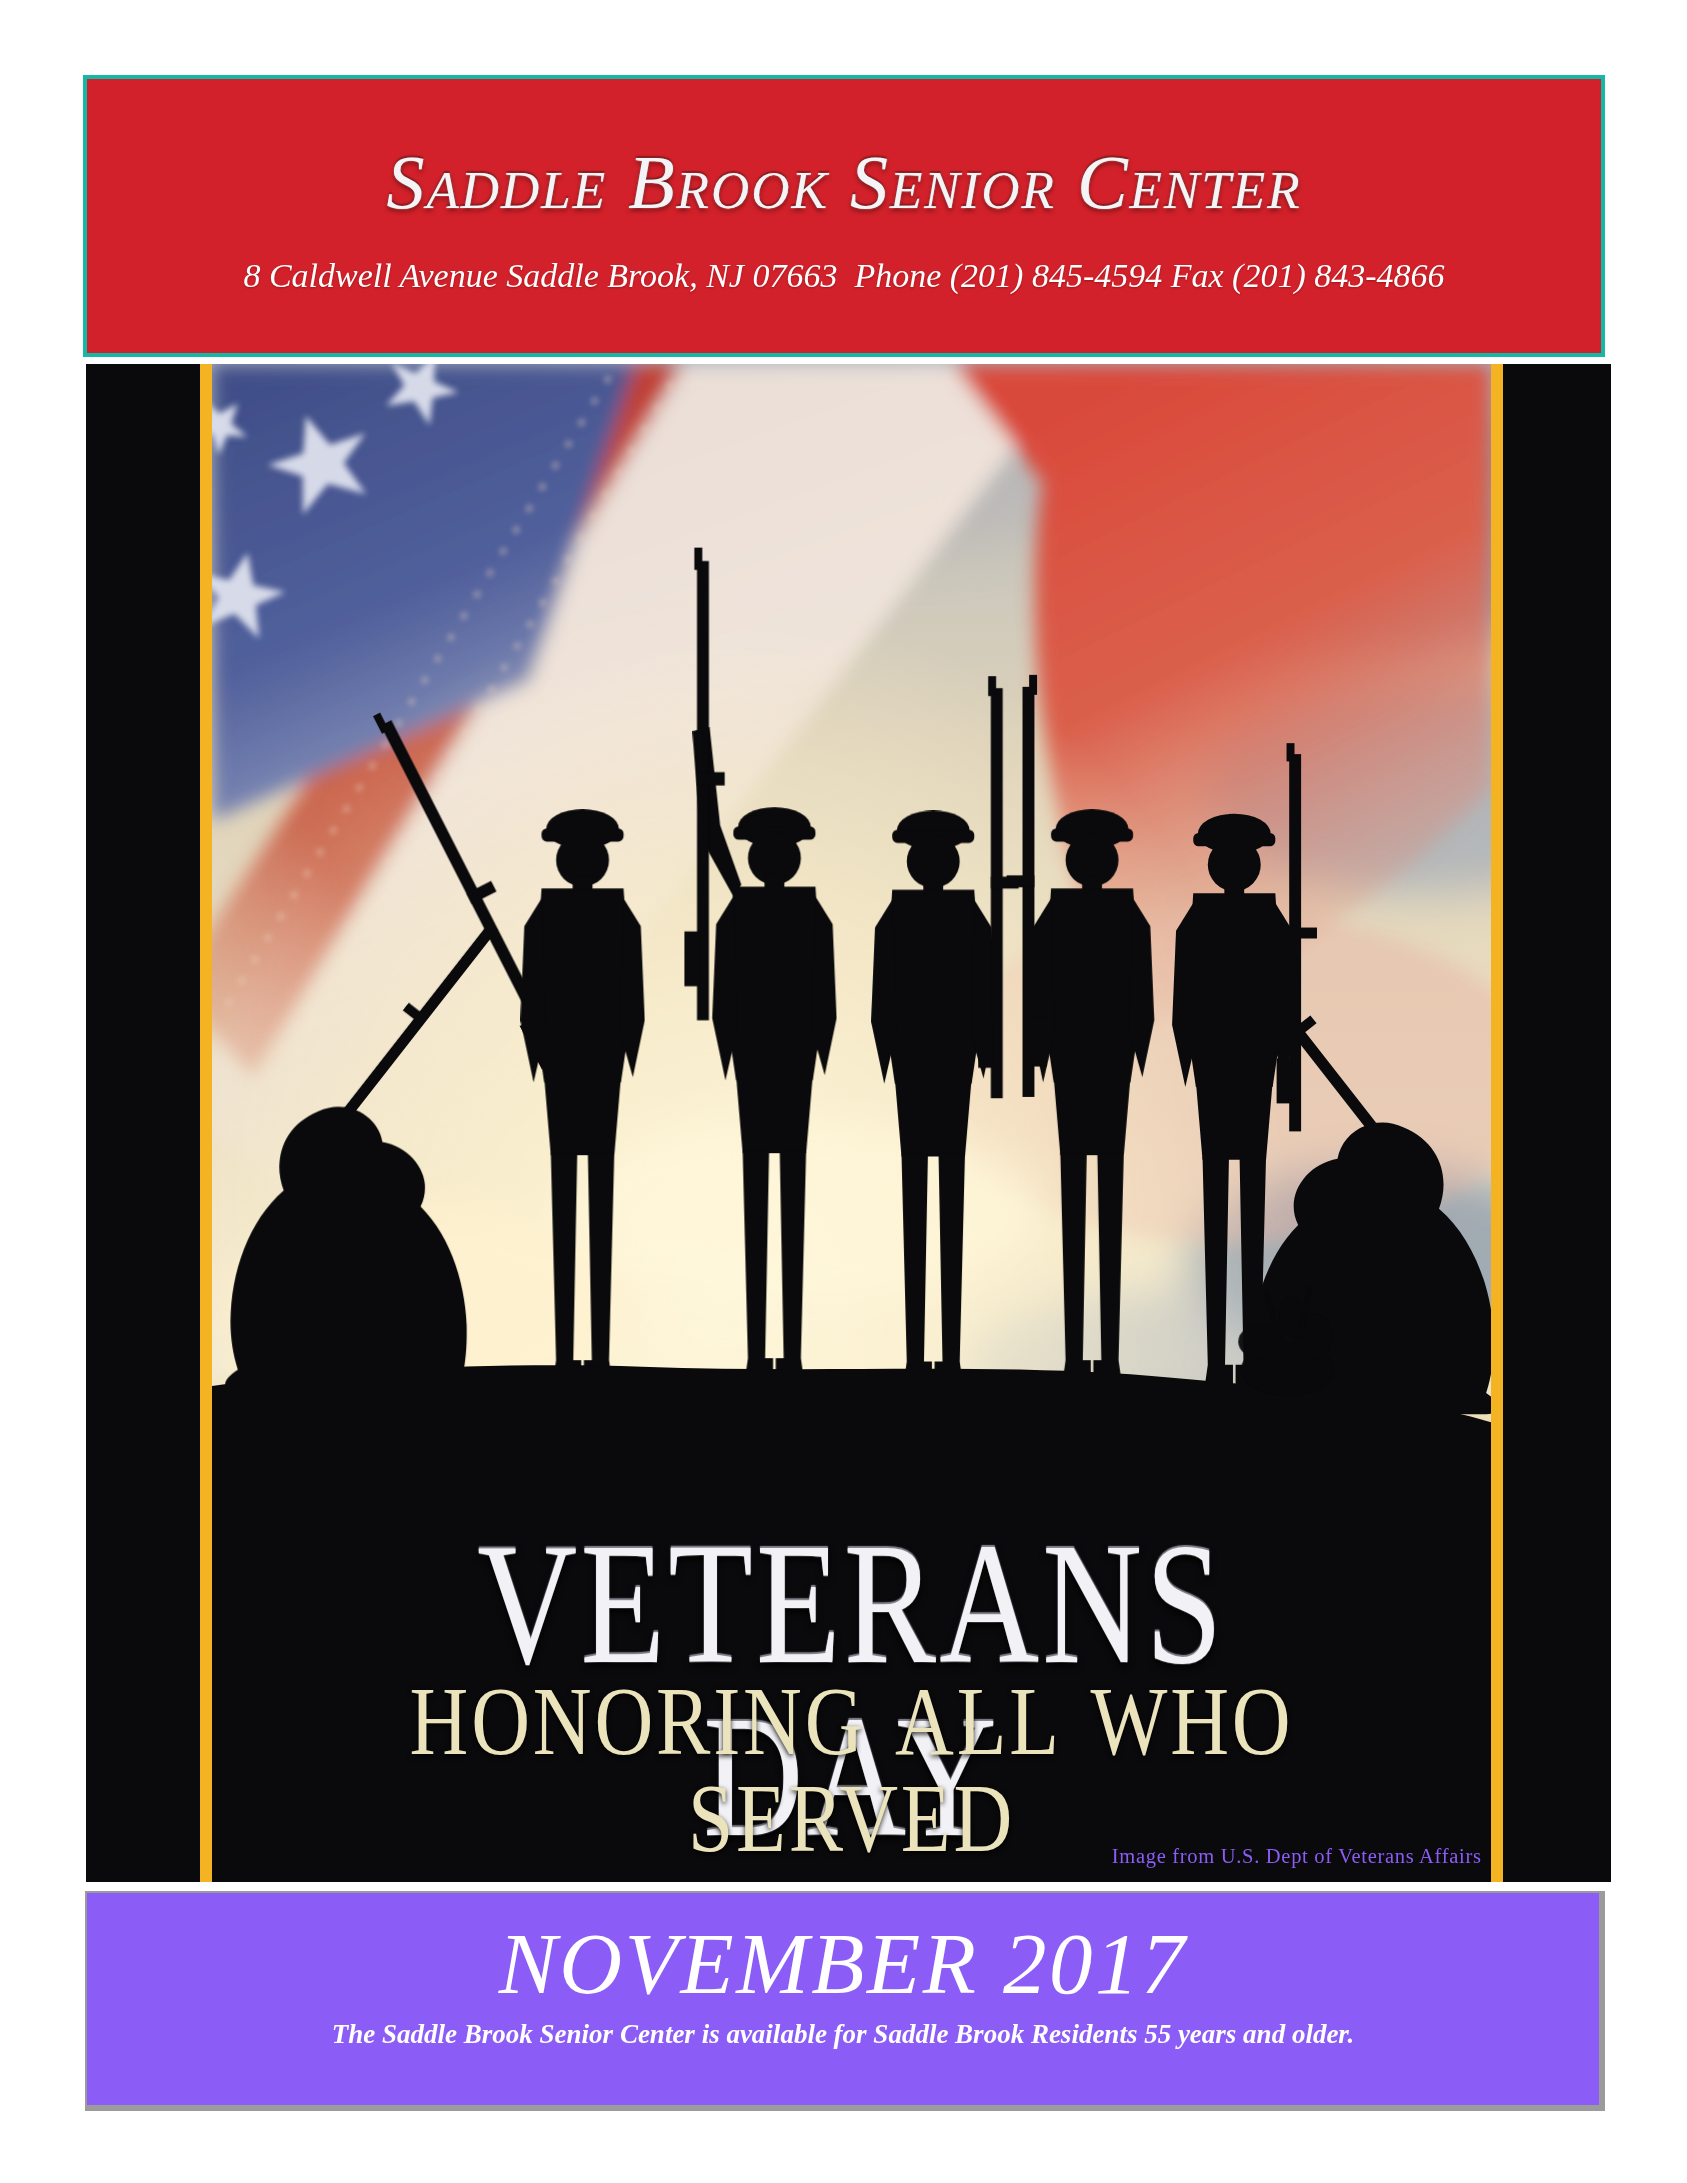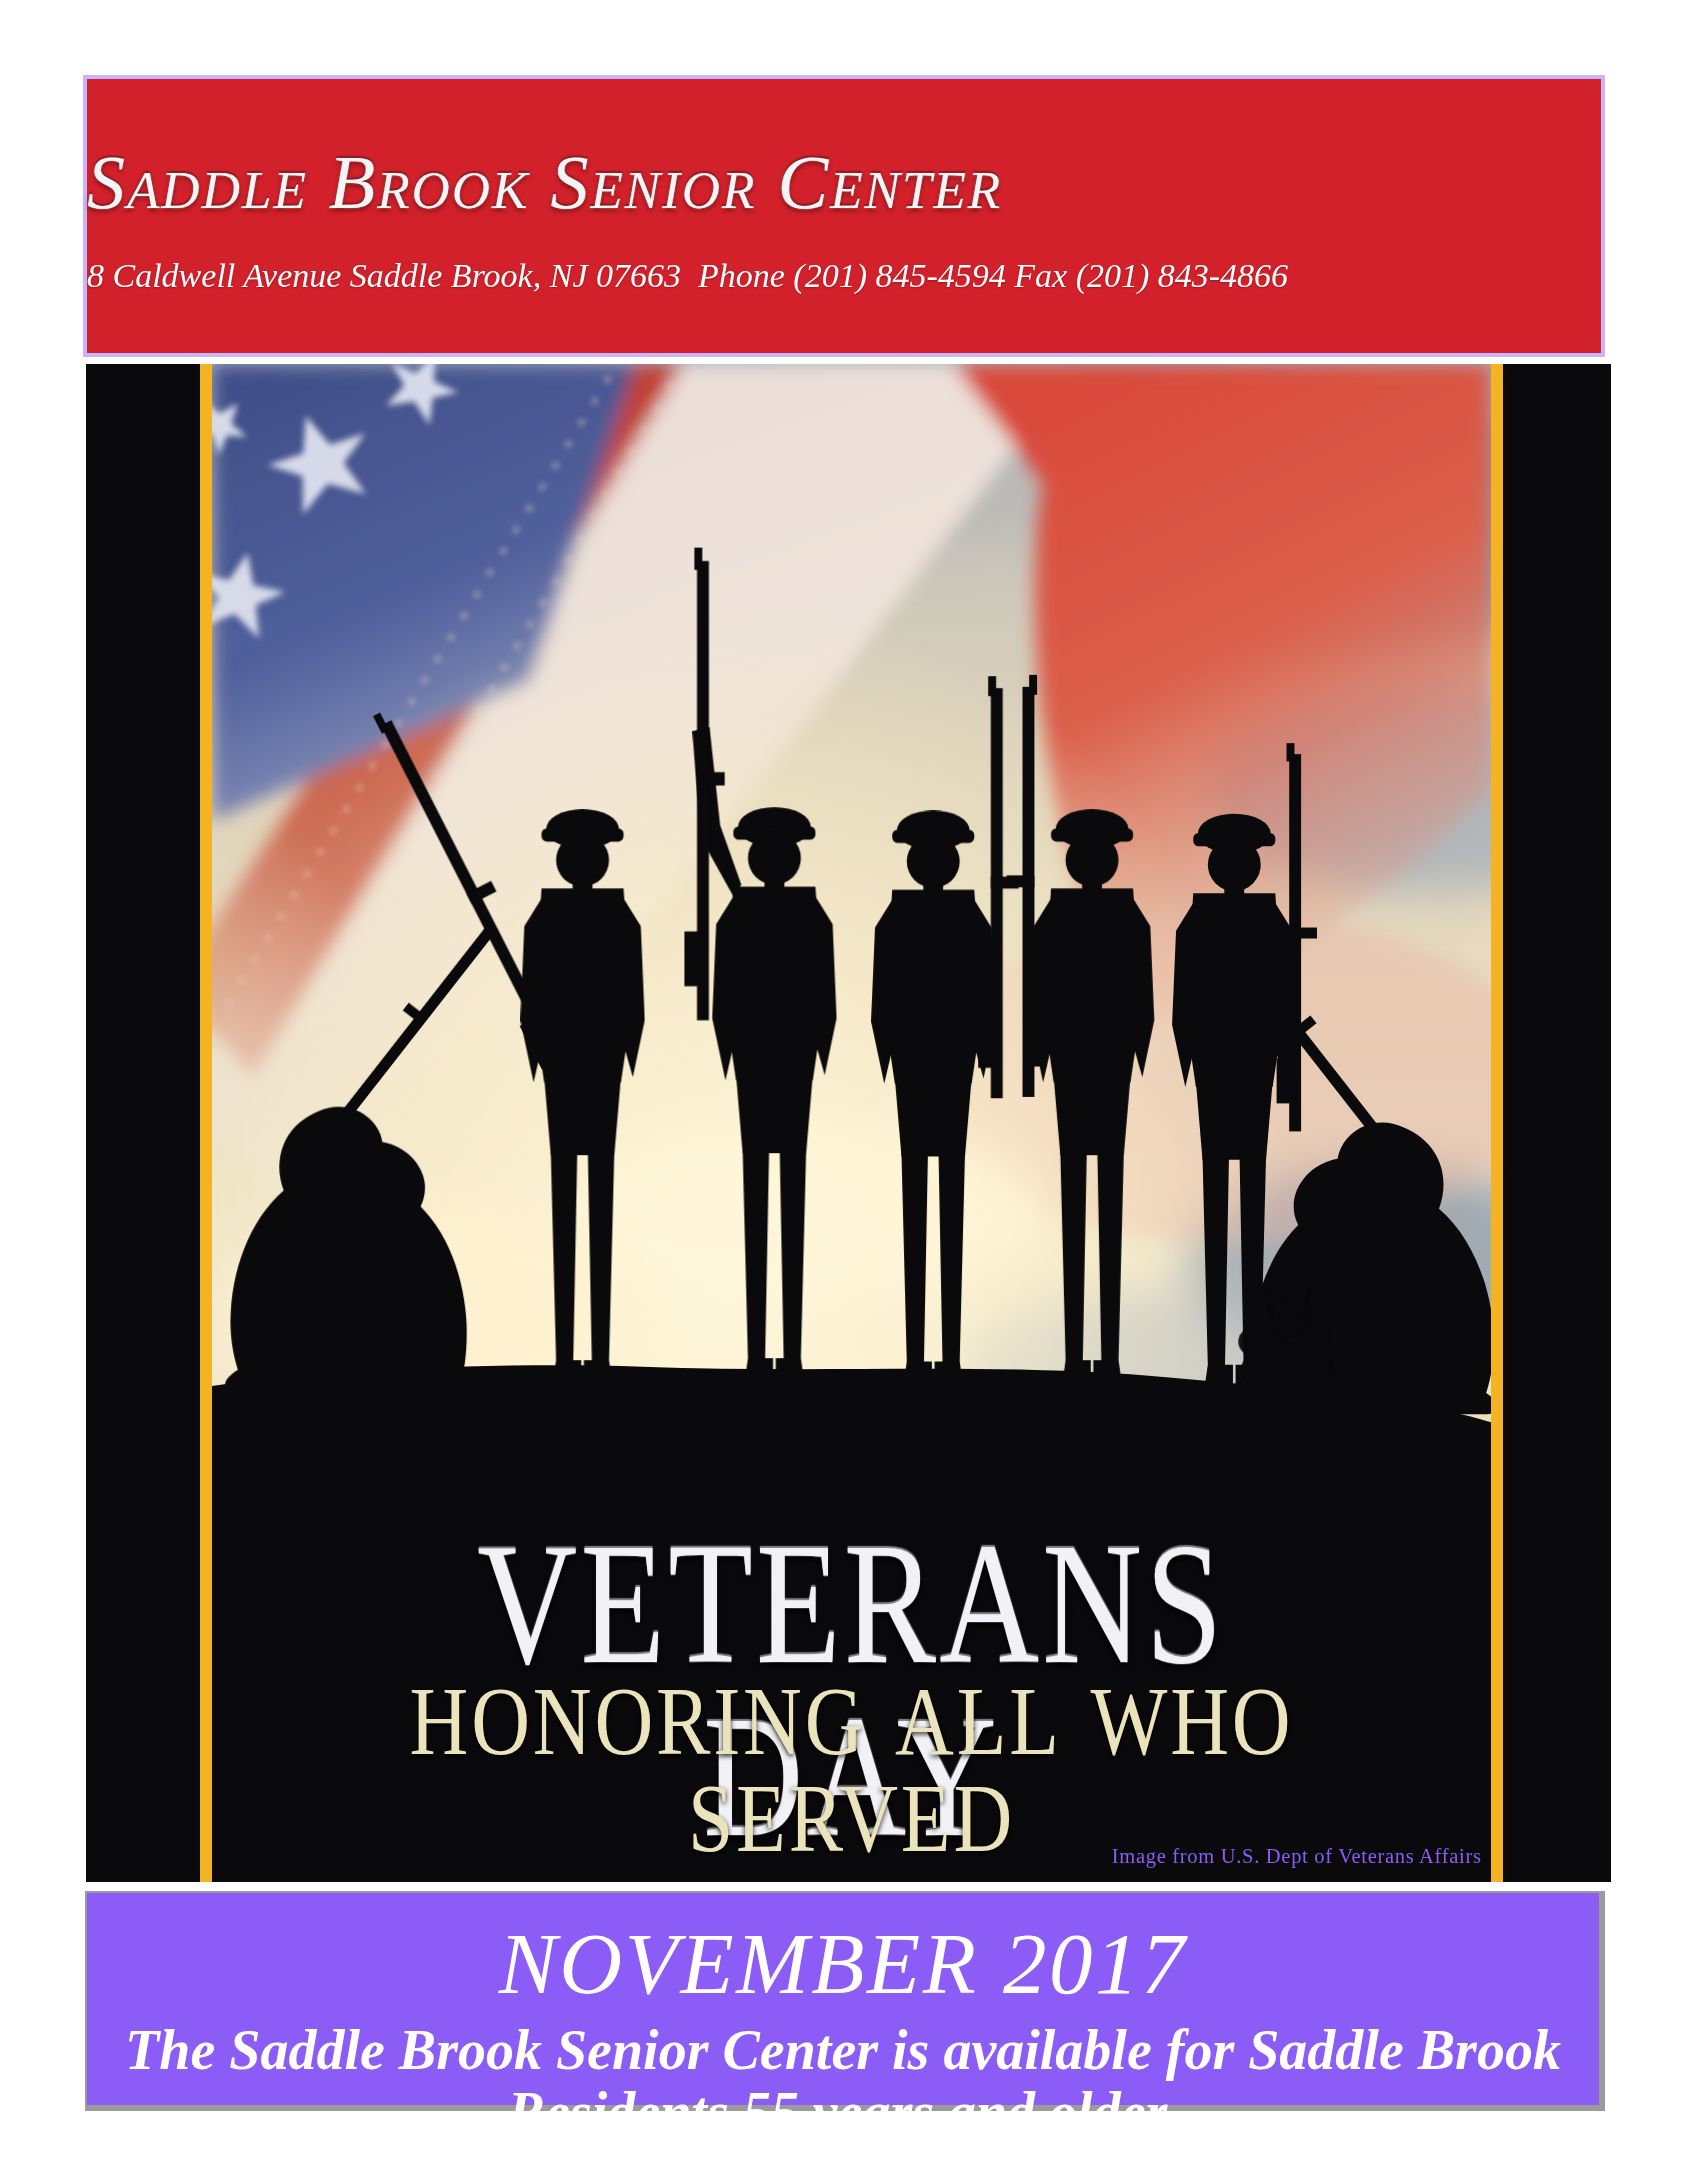--- a/index.html
+++ b/index.html
@@ -6,22 +6,22 @@
   body{
     width:1687px;height:2183px;position:relative;background:#ffffff;
     font-family:"Liberation Serif","DejaVu Serif",serif;
     overflow:hidden;
   }
   .page{position:absolute;inset:0;}
 
   
   .banner{
     position:absolute;left:83px;top:75px;width:1522px;height:282px;
-    background:#d2212a;border:4px solid #c4b5fd;box-sizing:border-box;
-    text-align:left;
+    background:#d2212a;border:4px solid #14b8a6;box-sizing:border-box;
+    text-align:center;
   }
   .banner h1{
     margin:64px 0 0 0;
     font-size:76px;line-height:1.05;font-style:italic;font-weight:normal;
     font-variant:small-caps;letter-spacing:2px;
     color:#f4f4f6;
     text-shadow:0 -2px 1.3px rgba(90,20,20,.65), 0 2.6px 4px rgba(60,10,10,.55), 0 0 1.3px #ffffff;
   }
   .banner .address{
     margin:36px 0 0 0;
@@ -69,21 +69,21 @@
     border-right:6.6px solid #9b9b9b;border-bottom:6.6px solid #9b9b9b;
     text-align:center;color:#ffffff;
   }
   .footer .month{
     margin-top:22.5px;
     font-size:87px;line-height:1.1;font-style:italic;
     letter-spacing:2.6px;
   }
   .footer .note{
     margin-top:9.3px;
-    font-size:56px;line-height:1.1;font-style:italic;font-weight:bold;
+    font-size:27px;line-height:1.1;font-style:italic;font-weight:bold;
   }
 </style>
 </head>
 <body>
 
 <div class="page">
 
   <header class="banner">
     <h1>Saddle Brook Senior Center</h1>
     <p class="address">8 Caldwell Avenue Saddle Brook, NJ 07663  Phone (201) 845-4594 Fax (201) 843-4866</p>

